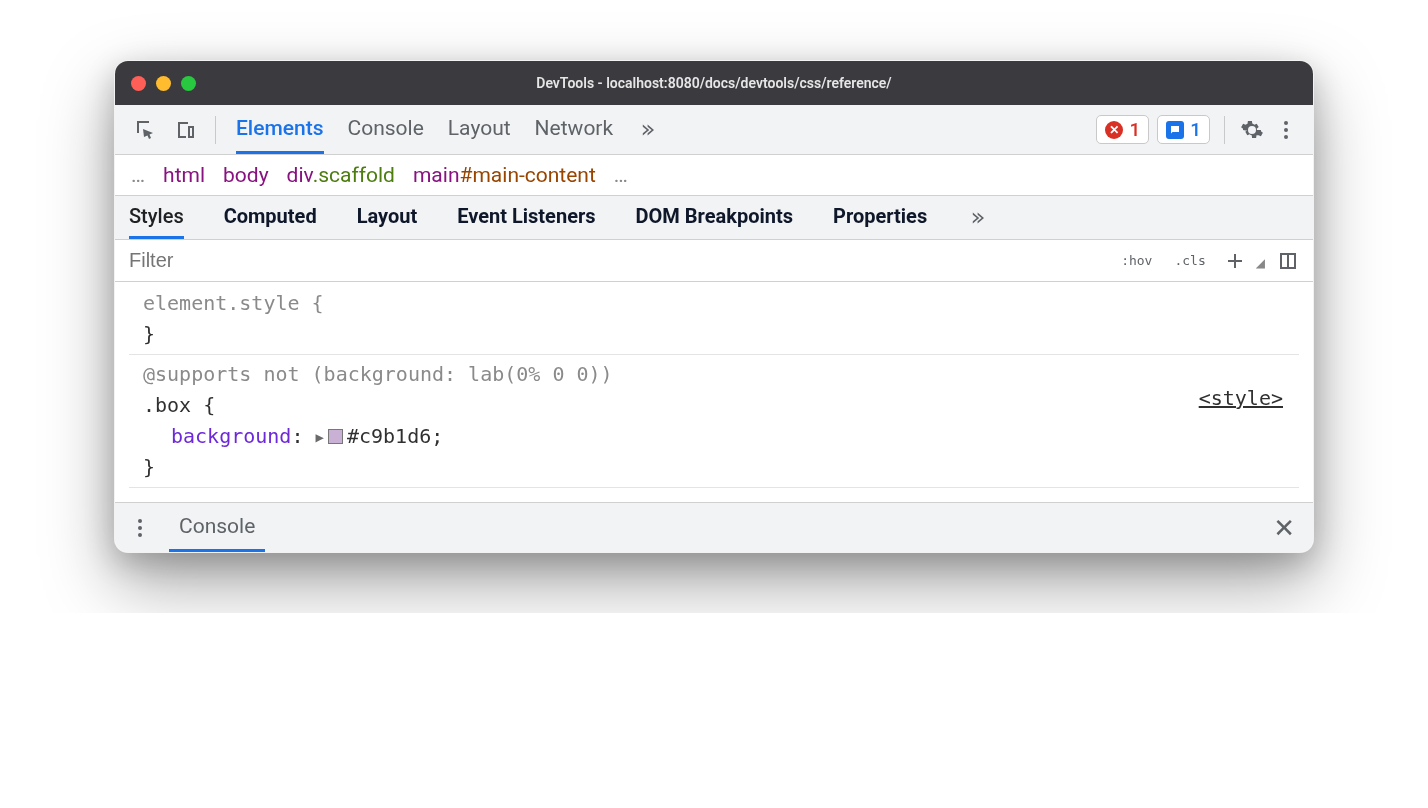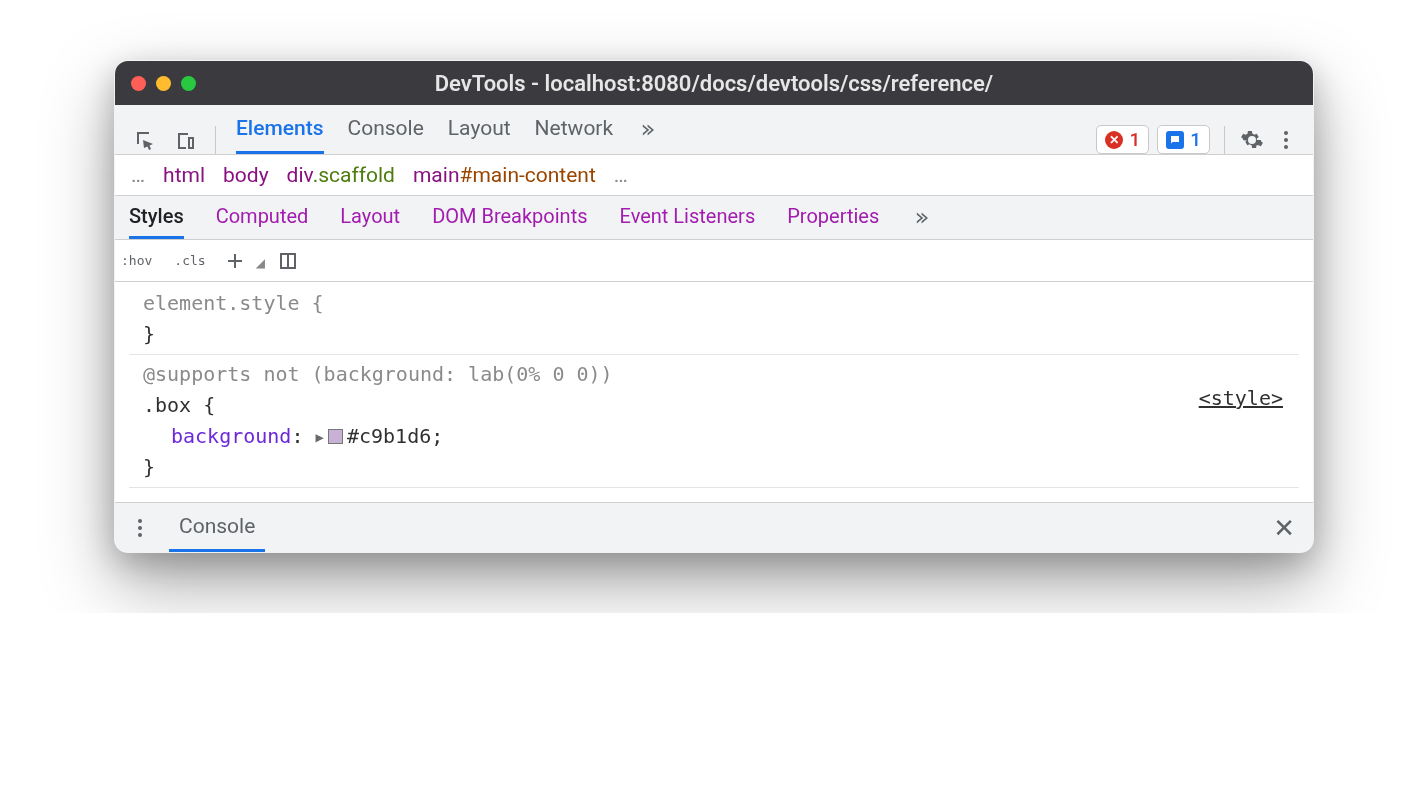--- a/index.html
+++ b/index.html
@@ -27,25 +27,25 @@
     padding: 0 16px;
     position: relative;
   }
   .traffic { display: flex; gap: 10px; }
   .dot { width: 15px; height: 15px; border-radius: 50%; }
   .dot.red { background: #ff5f57; }
   .dot.yellow { background: #febc2e; }
   .dot.green { background: #28c840; }
   .title {
     position: absolute; left: 0; right: 0; text-align: center;
-    color: #e6e6e7; font-size: 22px; font-weight: 600;
+    color: #e6e6e7; font-size: 14px; font-weight: 600;
     pointer-events: none;
   }
   .toolbar {
-    display: flex; align-items: flex-end;
+    display: flex; align-items: center;
     height: 50px;
     border-bottom: 1px solid #d0d0d0;
     background: #f1f3f4;
     padding: 0 8px;
   }
   .toolbar .left-icons { display: flex; align-items: center; gap: 14px; padding: 0 10px; }
   .toolbar .divider { width: 1px; height: 28px; background: #c9c9c9; margin: 0 6px; }
   .panel-tabs { display: flex; align-items: stretch; height: 100%; gap: 24px; padding-left: 14px; flex: 1; }
   .panel-tab {
     display: flex; align-items: center;
@@ -75,23 +75,23 @@
     color: #5f6368;
     white-space: nowrap; overflow: hidden;
   }
   .breadcrumb .crumb { cursor: pointer; }
   .breadcrumb .tag { color: #881280; }
   .breadcrumb .cls { color: #4d7c0f; }
   .breadcrumb .id { color: #994500; }
   .subtabs {
     display: flex; align-items: stretch; height: 44px;
     background: #f1f3f4; border-bottom: 1px solid #d0d0d0;
-    gap: 32px; padding: 0 14px;
-  }
-  .subtab { display:flex; align-items:center; font-size: 20px; color:#a21caf; cursor:pointer; border-bottom: 3px solid transparent; }
+    gap: 40px; padding: 0 14px;
+  }
+  .subtab { display:flex; align-items:center; font-size: 20px; color:#0f172a; cursor:pointer; border-bottom: 3px solid transparent; font-weight: bold; }
   .subtab.active { color:#202124; border-bottom-color:#1a73e8; font-weight:500; }
   .filterbar {
     display:flex; align-items:center; border-bottom:1px solid #d0d0d0;
     height: 42px; background:#fff;
   }
   .filter-input {
     flex:1; border:none; outline:none; font-size: 20px;
     padding: 0 14px; color:#5f6368; background:transparent;
   }
   .filter-controls { display:flex; align-items:center; gap: 10px; padding-right: 12px; color:#5f6368; }
@@ -199,31 +199,32 @@
     <span class="crumb"><span class="tag">body</span></span>
     <span class="crumb"><span class="tag">div</span><span class="cls">.scaffold</span></span>
     <span class="crumb"><span class="tag">main</span><span class="id">#main-content</span></span>
     <span class="crumb gray">…</span>
   </div>
 
   <div class="subtabs">
     <div class="subtab active">Styles</div>
     <div class="subtab">Computed</div>
     <div class="subtab">Layout</div>
+    <div class="subtab">Event Listeners</div>
     <div class="subtab">DOM Breakpoints</div>
-    <div class="subtab">Event Listeners</div>
     <div class="subtab">Properties</div>
     <span class="icon-btn" style="align-self:center;">
       <svg viewBox="0 0 24 24">
           <path d="M8 5l8 7-8 7v-3l5-4-5-4V5zM2 5l8 7-8 7v-3l5-4-5-4V5z" transform="scale(0.8) translate(4,3)"></path>
         </svg>
     </span>
   </div>
 
   <div class="filterbar">
+    <input class="filter-input" placeholder="Filter" style="">
     <div class="filter-controls">
       <span class="fctl">:hov</span>
       <span class="fctl">.cls</span>
       <span class="icon-btn">
         <svg viewBox="0 0 24 24">
             <path d="M11 5h2v6h6v2h-6v6h-2v-6H5v-2h6V5z"></path>
           </svg>
       </span>
       <span class="resize-corner">◢</span>
       <span class="icon-btn">

